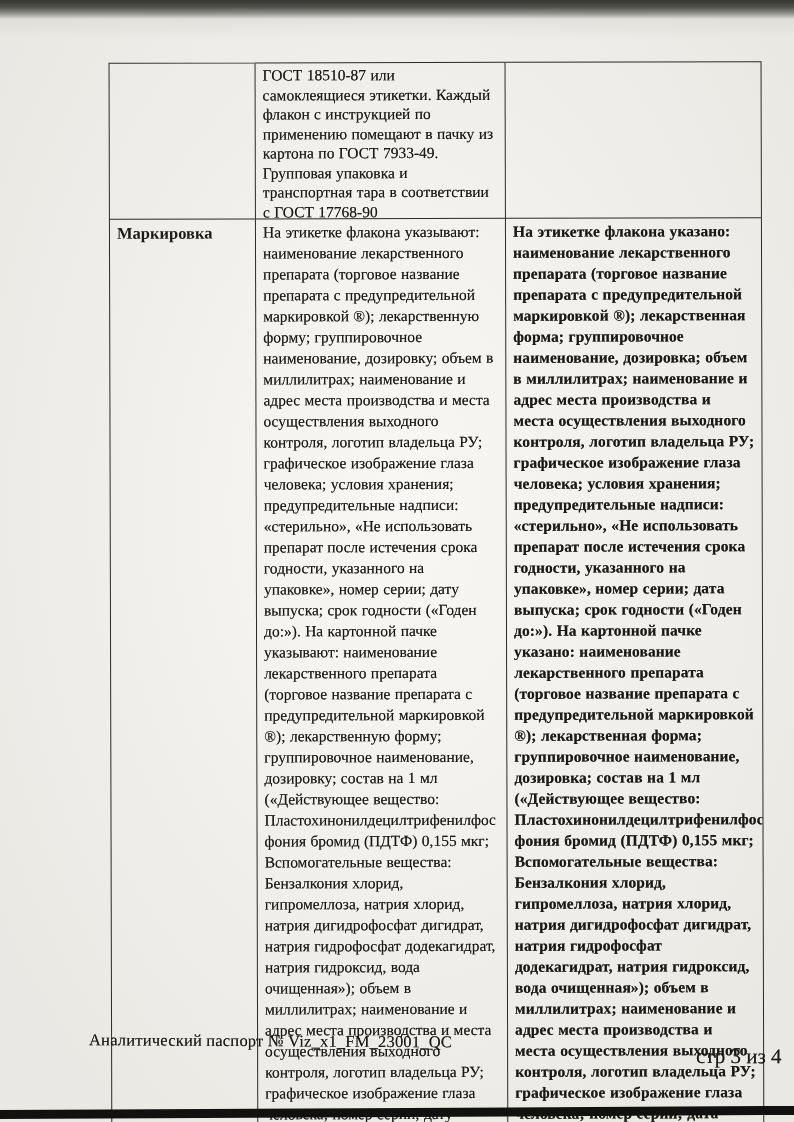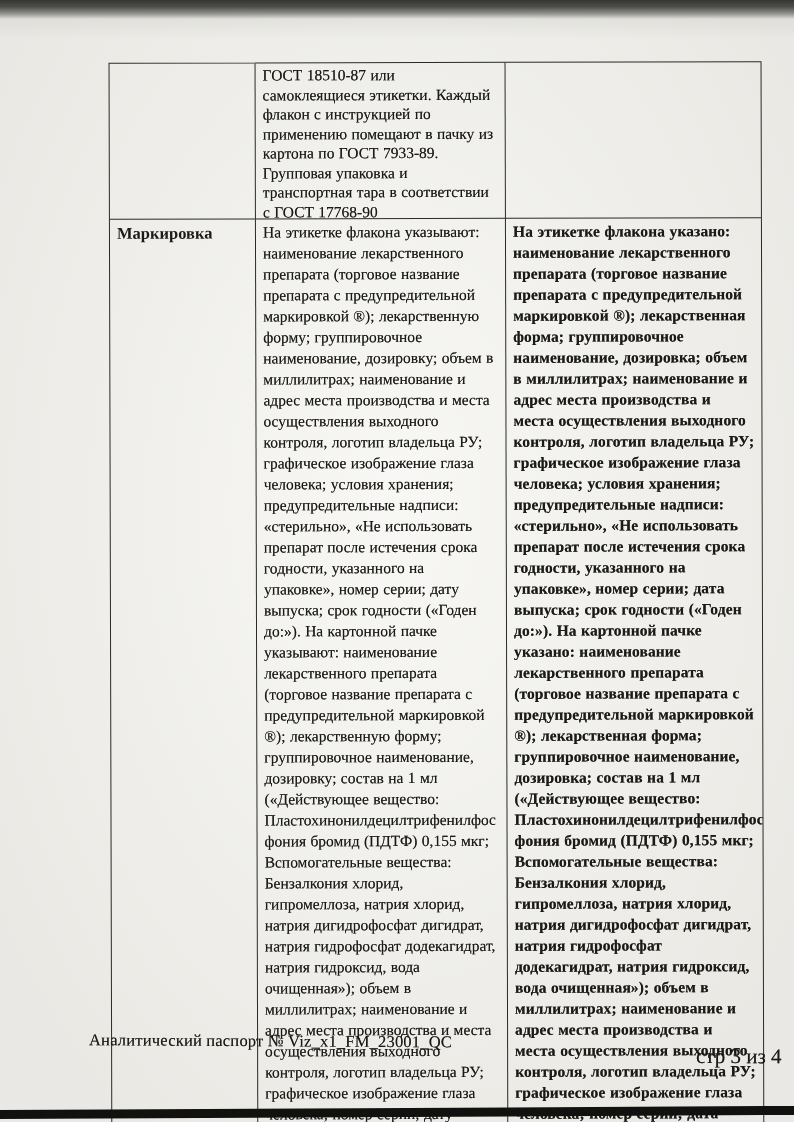--- a/index.html
+++ b/index.html
@@ -79,21 +79,21 @@
 </head>
 <body>
 
 <div class="page">
 
   <div class="scan-bar-top"></div>
 
   <div class="spec-table">
 
     <div class="cell rb bb r1"></div>
-    <div class="cell rb bb t r1">ГОСТ 18510-87 или самоклеящиеся этикетки. Каждый флакон с инструкцией по применению помещают в пачку из картона по ГОСТ 7933-89. Групповая упаковка и транспортная тара в соответствии с ГОСТ 17768-90</div>
+    <div class="cell rb bb t r1">ГОСТ 18510-87 или самоклеящиеся этикетки. Каждый флакон с инструкцией по применению помещают в пачку из картона по ГОСТ 7933-49. Групповая упаковка и транспортная тара в соответствии с ГОСТ 17768-90</div>
     <div class="cell bb t bold r1"></div>
 
     <div class="cell rb label">Маркировка</div>
     <div class="cell rb t">На этикетке флакона указывают: наименование лекарственного препарата (торговое название препарата с предупредительной маркировкой ®); лекарственную форму; группировочное наименование, дозировку; объем в миллилитрах; наименование и адрес места производства и места осуществления выходного контроля, логотип  владельца РУ; графическое изображение глаза человека; условия хранения; предупредительные надписи: «стерильно», «Не использовать препарат после истечения срока годности, указанного на упаковке», номер серии; дату выпуска; срок годности («Годен до:»). На картонной пачке указывают: наименование лекарственного препарата (торговое название препарата с предупредительной маркировкой ®); лекарственную форму; группировочное наименование, дозировку; состав на 1 мл («Действующее вещество: Пластохинонилдецилтрифенилфос фония бромид (ПДТФ) 0,155 мкг; Вспомогательные вещества: Бензалкония хлорид, гипромеллоза, натрия хлорид, натрия дигидрофосфат дигидрат, натрия гидрофосфат додекагидрат, натрия гидроксид, вода очищенная»); объем в миллилитрах; наименование и адрес места производства и места осуществления  выходного контроля, логотип владельца РУ; графическое изображение глаза человека; номер серии; дату производства; срок годности («Годен до:») (методами печати на</div>
     <div class="cell t bold">На этикетке флакона указано: наименование лекарственного препарата (торговое название препарата с предупредительной маркировкой ®); лекарственная форма; группировочное наименование, дозировка; объем в миллилитрах; наименование и адрес места производства и места осуществления выходного контроля, логотип  владельца РУ; графическое изображение глаза человека; условия хранения; предупредительные надписи: «стерильно», «Не использовать препарат после истечения срока годности, указанного на упаковке», номер серии; дата выпуска; срок годности («Годен до:»). На картонной пачке указано: наименование лекарственного препарата (торговое название препарата с предупредительной маркировкой ®); лекарственная форма; группировочное наименование, дозировка; состав на 1 мл («Действующее вещество: Пластохинонилдецилтрифенилфос фония бромид (ПДТФ) 0,155 мкг; Вспомогательные вещества: Бензалкония хлорид, гипромеллоза, натрия хлорид, натрия дигидрофосфат дигидрат, натрия гидрофосфат додекагидрат, натрия гидроксид, вода очищенная»); объем в миллилитрах; наименование и адрес места производства и места осуществления  выходного контроля, логотип владельца РУ; графическое изображение глаза человека; номер серии; дата производства; срок годности («Годен до:») (методом печати на вторичную упаковку); номер</div>
   </div>
 
   <div class="footer">
     <span class="f-left">Аналитический паспорт № Viz_x1_FM_23001_QC</span>
     <span class="f-right">стр 3 из 4</span>

